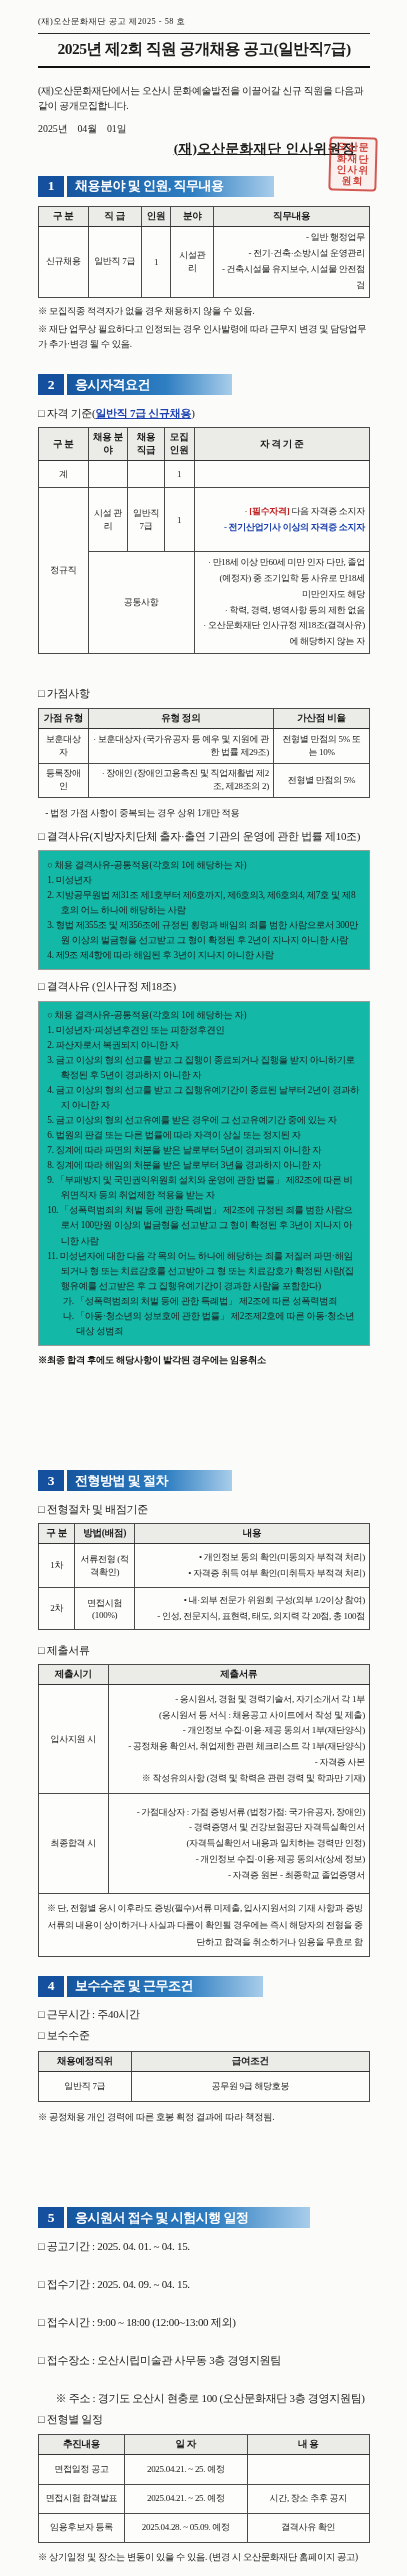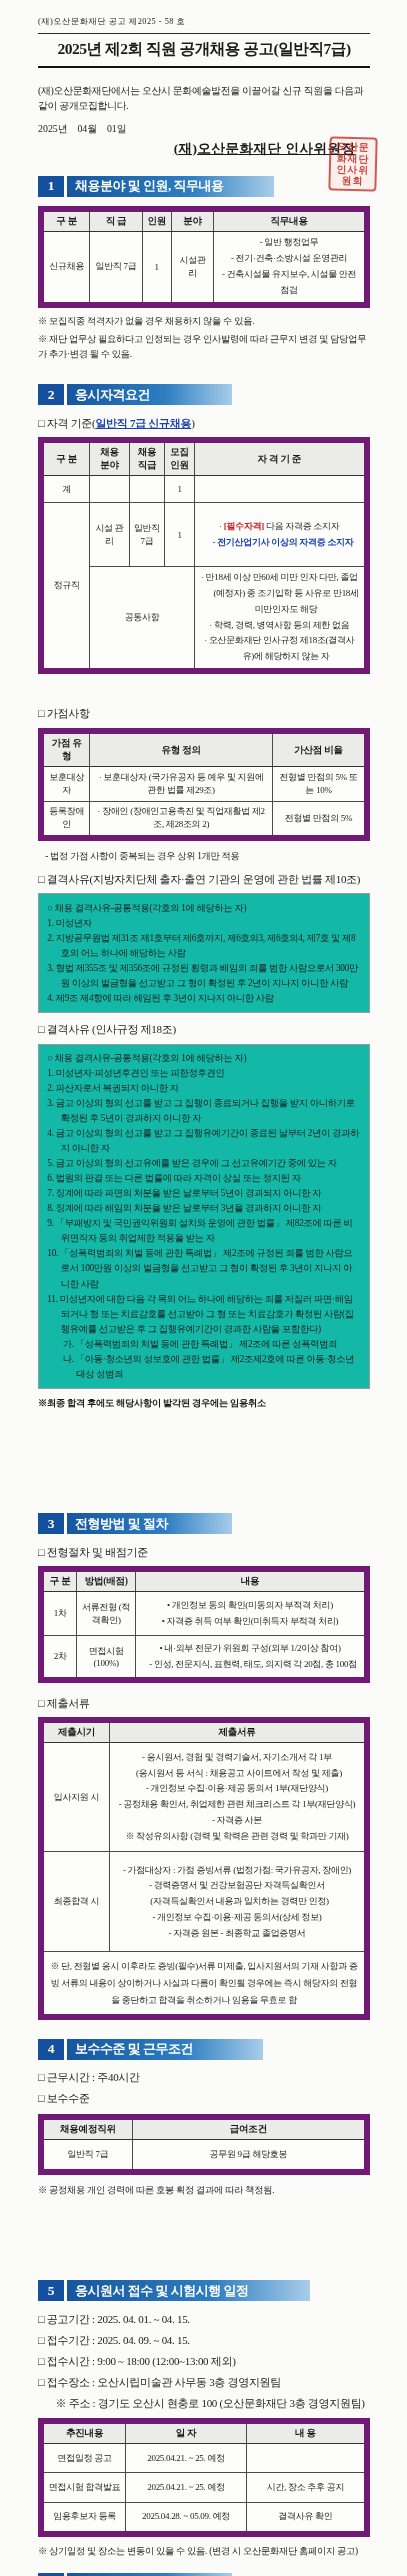--- a/index.html
+++ b/index.html
@@ -18,34 +18,34 @@
          text-align:center;padding:2.1px;box-sizing:border-box;letter-spacing:1px;background:rgba(230,60,40,.05);}
   .secheader{display:flex;align-items:stretch;height:21px;margin-top:0;}
   .secnum{width:26px;background:#14509e;color:#fff;font-size:13.5px;font-weight:bold;
           display:flex;align-items:center;justify-content:center;flex:0 0 26px;}
   .secbar{margin-left:2.6px;background:linear-gradient(90deg,#15569f 0%,#2e7ec2 60%,#a8cdea 100%);
           color:#fff;font-size:13px;font-weight:bold;display:flex;align-items:center;
           padding:0 12.4px 0 8.3px;letter-spacing:-0.5px;white-space:nowrap;}
   .sub{font-size:11px;letter-spacing:-0.3px;}
   .bluelink{color:#1d42b0;text-decoration:underline;font-weight:bold;}
   table{border-collapse:collapse;width:100%;background:#fdfdfc;}
-  table{border:6px solid #701a75;}
+  table{border:1px solid #701a75;}
   th,td{border:0.5px solid #4a4a4a;font-size:9px;padding:3.1px 4.1px;letter-spacing:-0.3px;}
   th{background:#ebebe8;font-weight:bold;border-bottom:1.6px double #333;font-size:9.6px;}
   .ctr{text-align:center;vertical-align:middle;}
-  .lft{text-align:center;vertical-align:middle;}
+  .lft{text-align:right;vertical-align:middle;}
   .cellline{line-height:1.75;}
   .note{font-size:9.3px;line-height:1.6;letter-spacing:-0.3px;}
   .graybox{border:0.8px solid #9a9a96;background:#14b8a6;padding:6.2px 8.3px;font-size:9.3px;line-height:1.62;letter-spacing:-0.3px;}
   .bxline{padding-left:13.5px;text-indent:-13.5px;}
   .bxline.sub2{padding-left:29px;text-indent:-13.5px;}
   .red{color:#c21f1f;font-weight:bold;}
   .blue{color:#1d42b0;font-weight:bold;}
   .spacer{width:100%;}
-  .mt6{margin-top:3.1px;}.mt10{margin-top:6px;}.mt12{margin-top:6.2px;}.mt14{margin-top:7.3px;}
+  .mt6{margin-top:3.1px;}.mt10{margin-top:23px;}.mt12{margin-top:6.2px;}.mt14{margin-top:7.3px;}
   .mt16{margin-top:8.3px;}.mt18{margin-top:9.3px;}.mt20{margin-top:10.4px;}.mt24{margin-top:12.4px;}
   .mt28{margin-top:14.5px;}.mt36{margin-top:18.7px;}.mt44{margin-top:23px;}
 </style>
 </head>
 <body>
 
 <div class="page">
 <div class="content">
 
   <div class="docno">(재)오산문화재단 공고 제2025 - 58 호</div>
@@ -294,20 +294,21 @@
   <div class="secheader">
     <div class="secnum">5</div>
     <div class="secbar" style="min-width:223px">응시원서 접수 및 시험시행 일정</div>
   </div>
 
   <div class="sub mt20">□ 공고기간 : 2025. 04. 01. ~ 04. 15.</div>
   <div class="sub mt10">□ 접수기간 : 2025. 04. 09. ~ 04. 15.</div>
   <div class="sub mt10">□ 접수시간 : 9:00 ~ 18:00 (12:00~13:00 제외)</div>
   <div class="sub mt10">□ 접수장소 : 오산시립미술관 사무동 3층 경영지원팀</div>
   <div class="sub mt10" style="padding-left:17.6px">※ 주소 : 경기도 오산시 현충로 100 (오산문화재단 3층 경영지원팀)</div>
+  <div class="sub mt12">□ 전형별 일정</div>
 
   <table class="mt14">
     <tbody>
           <tr>
       <th style="width:26%">추진내용</th>
       <th style="width:37%">일 자</th>
       <th>내 용</th>
     </tr>
     <tr>
       <td class="ctr" style="height:22px">면접일정 공고</td>

